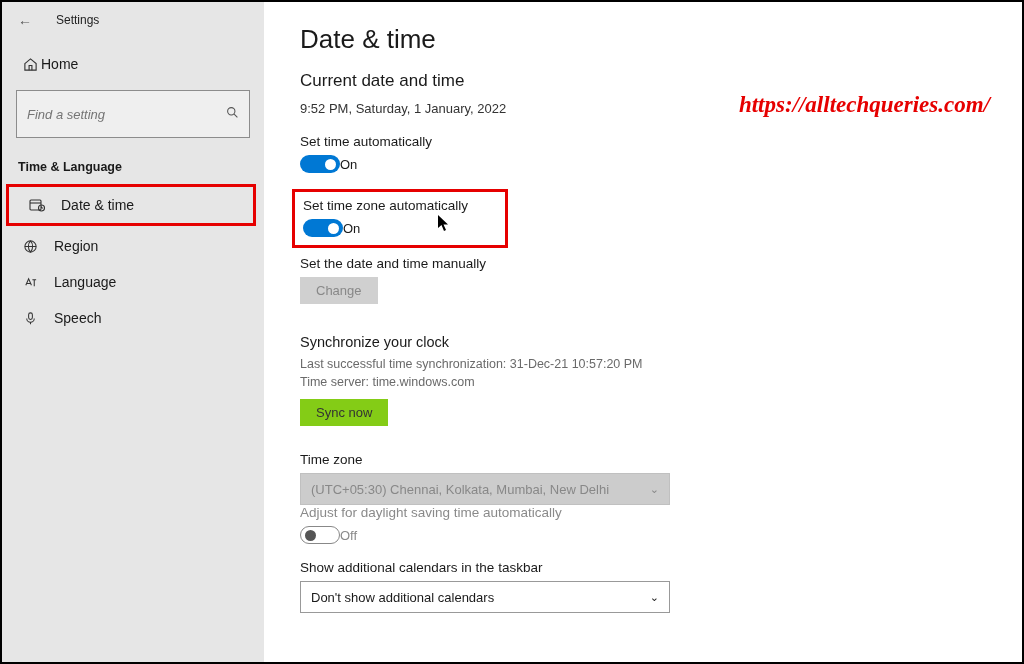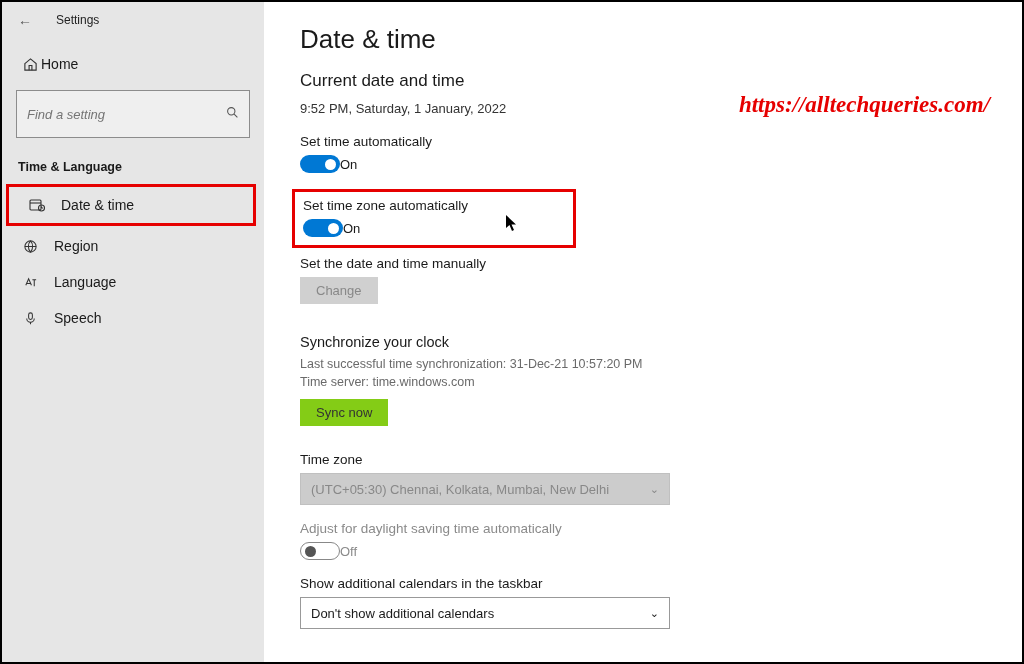--- a/index.html
+++ b/index.html
@@ -181,41 +181,40 @@
     line-height: 1.4;
     margin-bottom: 8px;
   }
   .select-box {
     height: 32px;
     display: flex;
     align-items: center;
     justify-content: space-between;
     padding: 0 10px;
     font-size: 13px;
-    margin-bottom: 16px;
   }
   .select-box.disabled {
     background: #cccccc;
     color: #888;
     width: 370px;
     border: 1px solid #c0c0c0;
   }
   .select-box.enabled {
     background: #fff;
     color: #1a1a1a;
     width: 370px;
     border: 1px solid #999;
   }
   .chev { font-size: 11px; color: inherit; }
   .red-box-main {
     border: 3px solid #e60000;
     padding: 6px 8px 4px 8px;
     margin-left: -8px;
     margin-bottom: 8px;
-    width: 284px;
+    width: 216px;
     position: relative;
   }
   .cursor-arrow {
     position: absolute;
     right: 54px;
     bottom: 10px;
     font-size: 15px;
     color: #000;
     pointer-events: none;
   }

